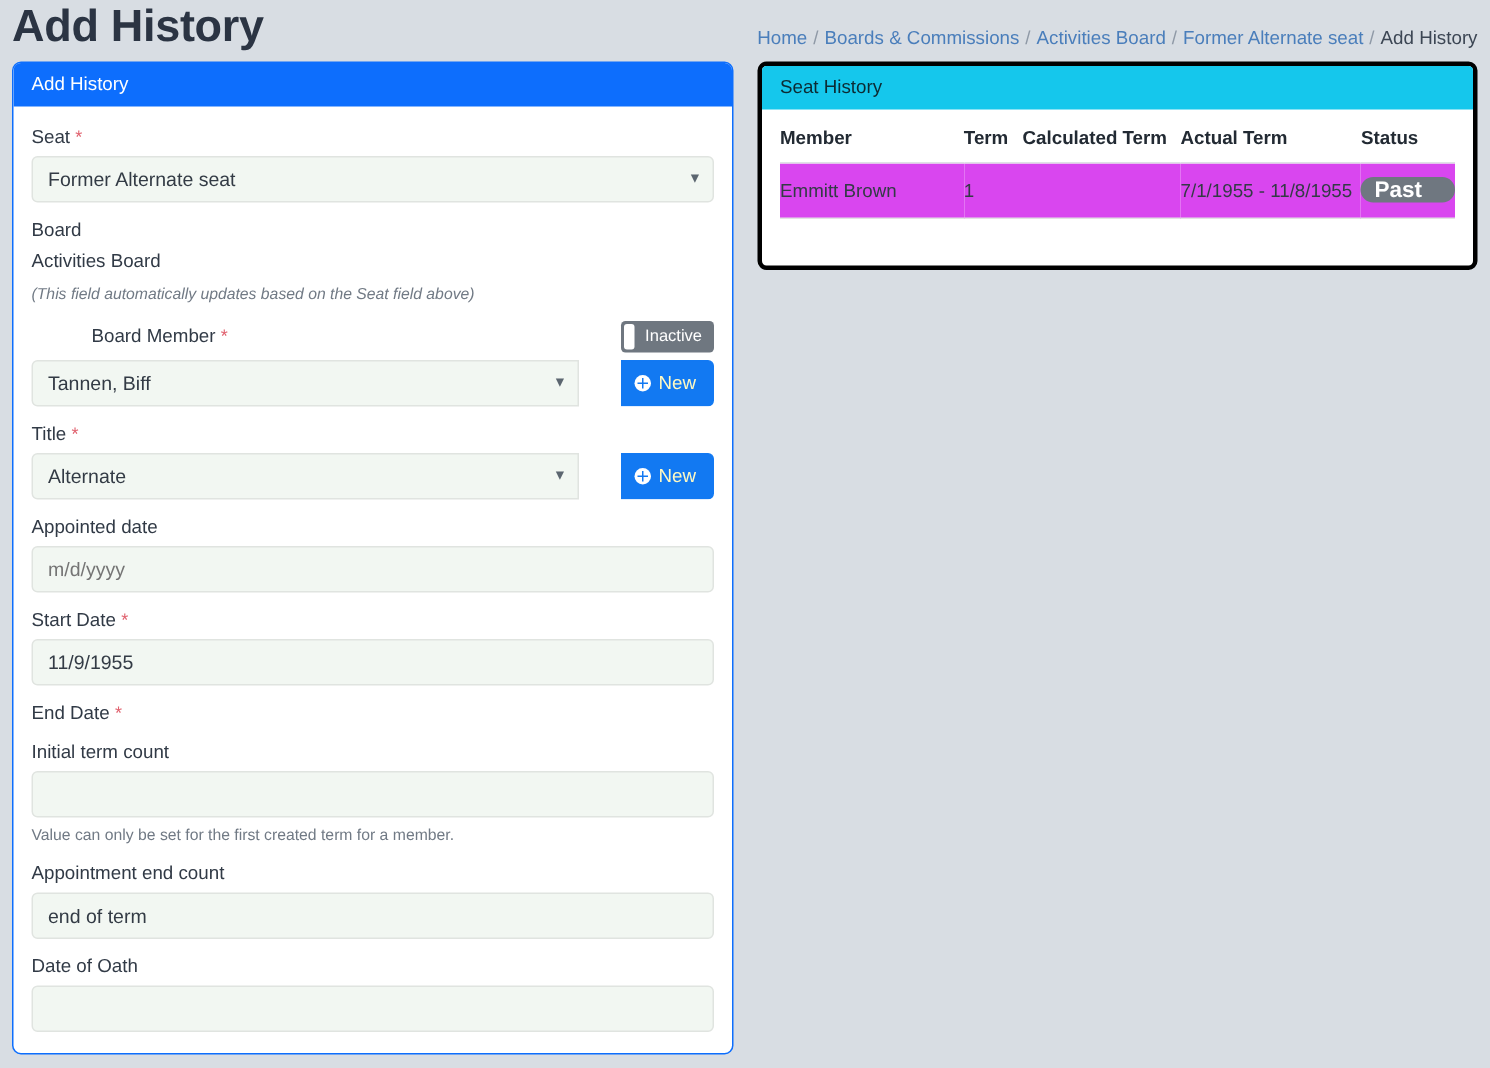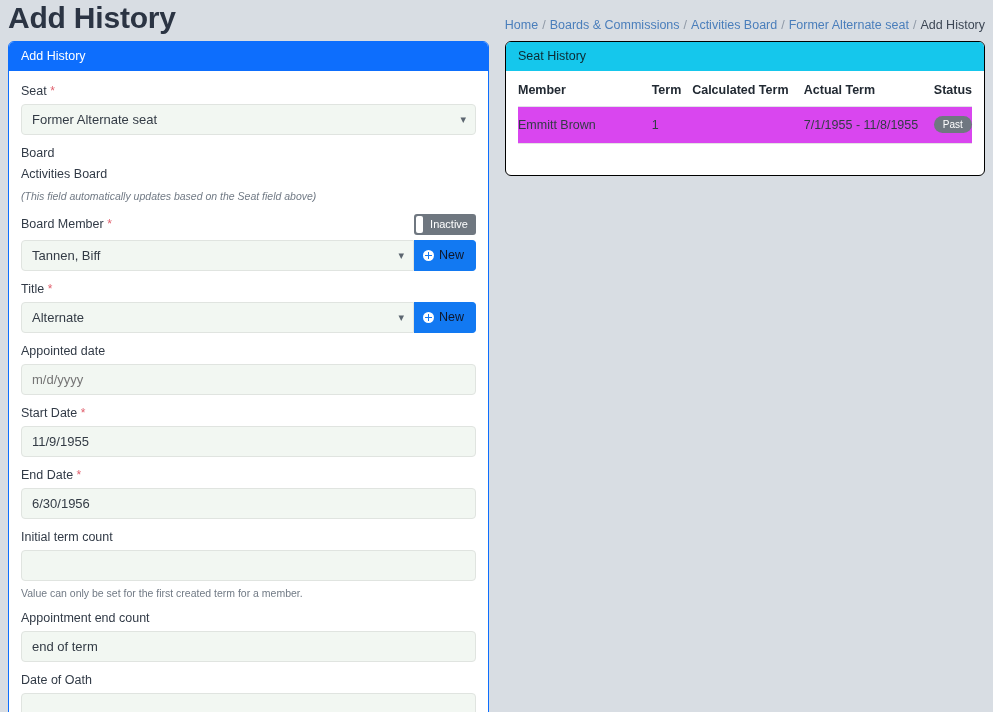--- a/index.html
+++ b/index.html
@@ -62,21 +62,21 @@
   
   .card {
     background: #ffffff;
     border-radius: 6px;
     overflow: hidden;
   }
   .card-primary {
     border: 1px solid #0d6efd;
   }
   .card-info {
-    border: 1px solid #000000;
+    border: 3px solid #000000;
   }
   .card-header {
     font-size: 12.5px;
     padding: 6px 12px 7px 12px;
     line-height: 16px;
   }
   .card-header-primary {
     background: #0d6efd;
     color: #ffffff;
   }
@@ -136,34 +136,34 @@
   .select-wrap .chev {
     position: absolute;
     right: 10px; top: 0;
     height: 31px; line-height: 31px;
     font-size: 11px;
     color: #5c6670;
     pointer-events: none;
   }
 
   
-  .input-group { display: flex; width: 100%; }
+  .input-group { display: flex; width: 100%; gap: 28px; }
   .input-group .select-wrap { flex: 1 1 auto; }
   .input-group .control {
     border-top-right-radius: 0;
     border-bottom-right-radius: 0;
   }
   .btn-new {
     flex: 0 0 auto;
     height: 31px;
     background: #1279f2;
     border: 1px solid #1279f2;
     border-left: none;
     border-radius: 0 4px 4px 0;
-    color: #0f172a;
+    color: #fef9c3;
     font-size: 12.5px;
     font-family: "Liberation Sans", sans-serif;
     padding: 0 11px 0 9px;
     display: flex;
     align-items: center;
     gap: 5px;
     cursor: pointer;
     line-height: 1;
   }
   .plus-circle {
@@ -261,24 +261,24 @@
   }
   .c-member { width: 145px; }
   .c-term   { width: 42px; }
   .c-calc   { width: 118px; }
   .c-actual { width: 140px; }
   .c-status { width: auto; }
   .badge-past {
     display: inline-block;
     background: #6f7780;
     color: #ffffff;
-    font-size: 10px;
-    font-weight: 400;
+    font-size: 15px;
+    font-weight: 700;
     border-radius: 9px;
-    padding: 3px 9px 3px 9px;
+    padding: 3px 22px 3px 9px;
     line-height: 11px;
   }
   .table-tail { height: 17px; }
 </style>
 </head>
 <body>
 
 <div class="page">
 
   <div class="topbar">
@@ -307,21 +307,21 @@
           </div>
 
           <div class="field" style="margin-bottom:0;">
             <label class="flabel">Board</label>
             <div class="static-val">Activities Board</div>
             <div class="helper helper-i">(This field automatically updates based on the Seat field above)</div>
           </div>
 
           <div class="field">
             <div class="label-row">
-              <label class="flabel" style="margin-bottom:0;"><span>Board Member</span> <span class="req">*</span></label>
+              <label class="flabel" style="margin-bottom:0;margin-left:40px;"><span>Board Member</span> <span class="req">*</span></label>
               <div class="toggle">
                 <span class="knob"></span>
                 <span class="tlabel">Inactive</span>
               </div>
             </div>
             <div class="input-group">
               <div class="select-wrap">
                 <input class="control" readonly="" value="Tannen, Biff" style="">
                 <span class="chev">▾</span>
               </div>
@@ -351,21 +351,20 @@
             <input class="control placeholder" placeholder="m/d/yyyy" style="">
           </div>
 
           <div class="field">
             <label class="flabel"><span>Start Date</span> <span class="req">*</span></label>
             <input class="control" value="11/9/1955" style="">
           </div>
 
           <div class="field">
             <label class="flabel"><span>End Date</span> <span class="req">*</span></label>
-            <input class="control" value="6/30/1956" style="">
           </div>
 
           <div class="field" style="margin-bottom:0;">
             <label class="flabel">Initial term count</label>
             <input class="control" value="" style="">
             <div class="helper" style="margin-top:5px;">Value can only be set for the first created term for a member.</div>
           </div>
 
           <div class="field">
             <label class="flabel">Appointment end count</label>

